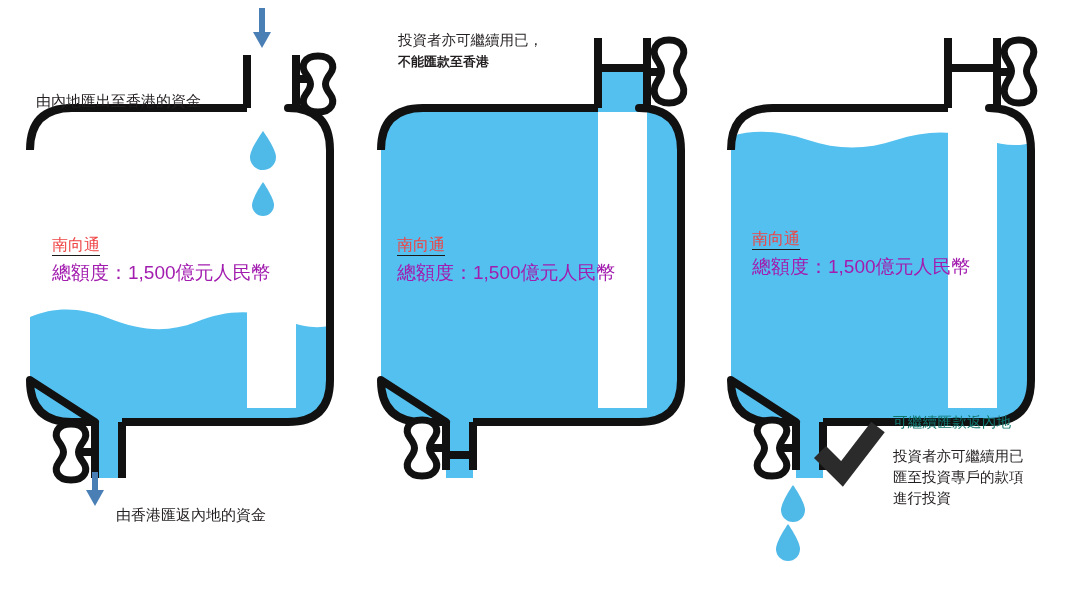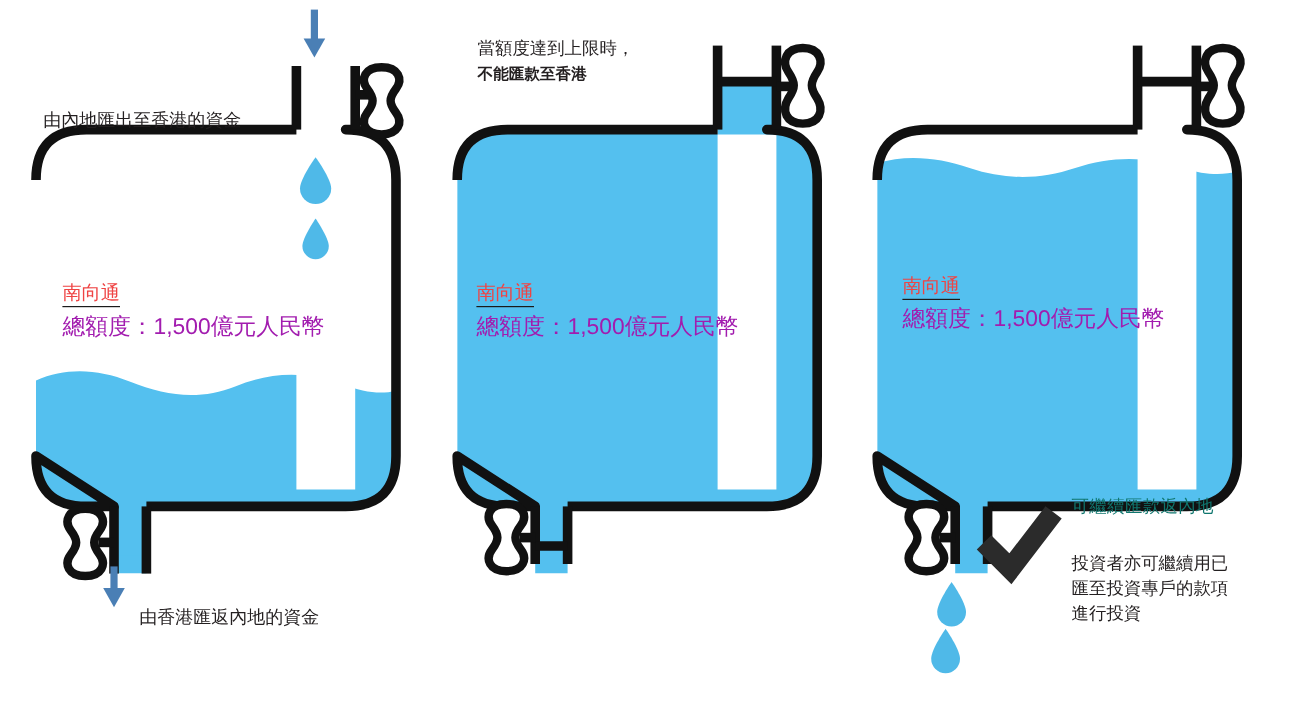--- a/index.html
+++ b/index.html
@@ -60,21 +60,21 @@
     font-weight: 400;
     color: #0f766e;
     letter-spacing: 0.3px;
     white-space: pre;
   }
   .note-body {
     font-size: 14.5px;
     font-weight: 400;
     color: #231f20;
     line-height: 1.45;
-    margin-top: 28px;
+    margin-top: 14px;
     white-space: pre-line;
   }
   .warn-block { position: absolute; }
   .warn-l1 {
     font-size: 14.5px;
     font-weight: 400;
     color: #231f20;
     white-space: pre;
   }
   .warn-l2 {
@@ -290,21 +290,21 @@
   <div class="lbl lbl-reg" style="left:36px; top:57px;">由內地匯出至香港的資金</div>
 
   <div class="tank-textblock" style="left:52px; top:236px;">
     <div class="tank-title">南向通</div>
     <div class="tank-quota" style="margin-top:6px;">總額度：1,500億元人民幣</div>
   </div>
 
   <div class="lbl lbl-reg" style="left:116px; top:471px;">由香港匯返內地的資金</div>
 
   <div class="warn-block" style="left:398px; top:31px;">
-    <div class="warn-l1">當額度達到上限時，</div>
+    <div class="warn-l1">投資者亦可繼續用已，</div>
     <div class="warn-l2">不能匯款至香港</div>
   </div>
 
   <div class="tank-textblock" style="left:397px; top:236px;">
     <div class="tank-title">南向通</div>
     <div class="tank-quota" style="margin-top:6px;">總額度：1,500億元人民幣</div>
   </div>
 
   <div class="tank-textblock" style="left:752px; top:230px;">
     <div class="tank-title">南向通</div>

